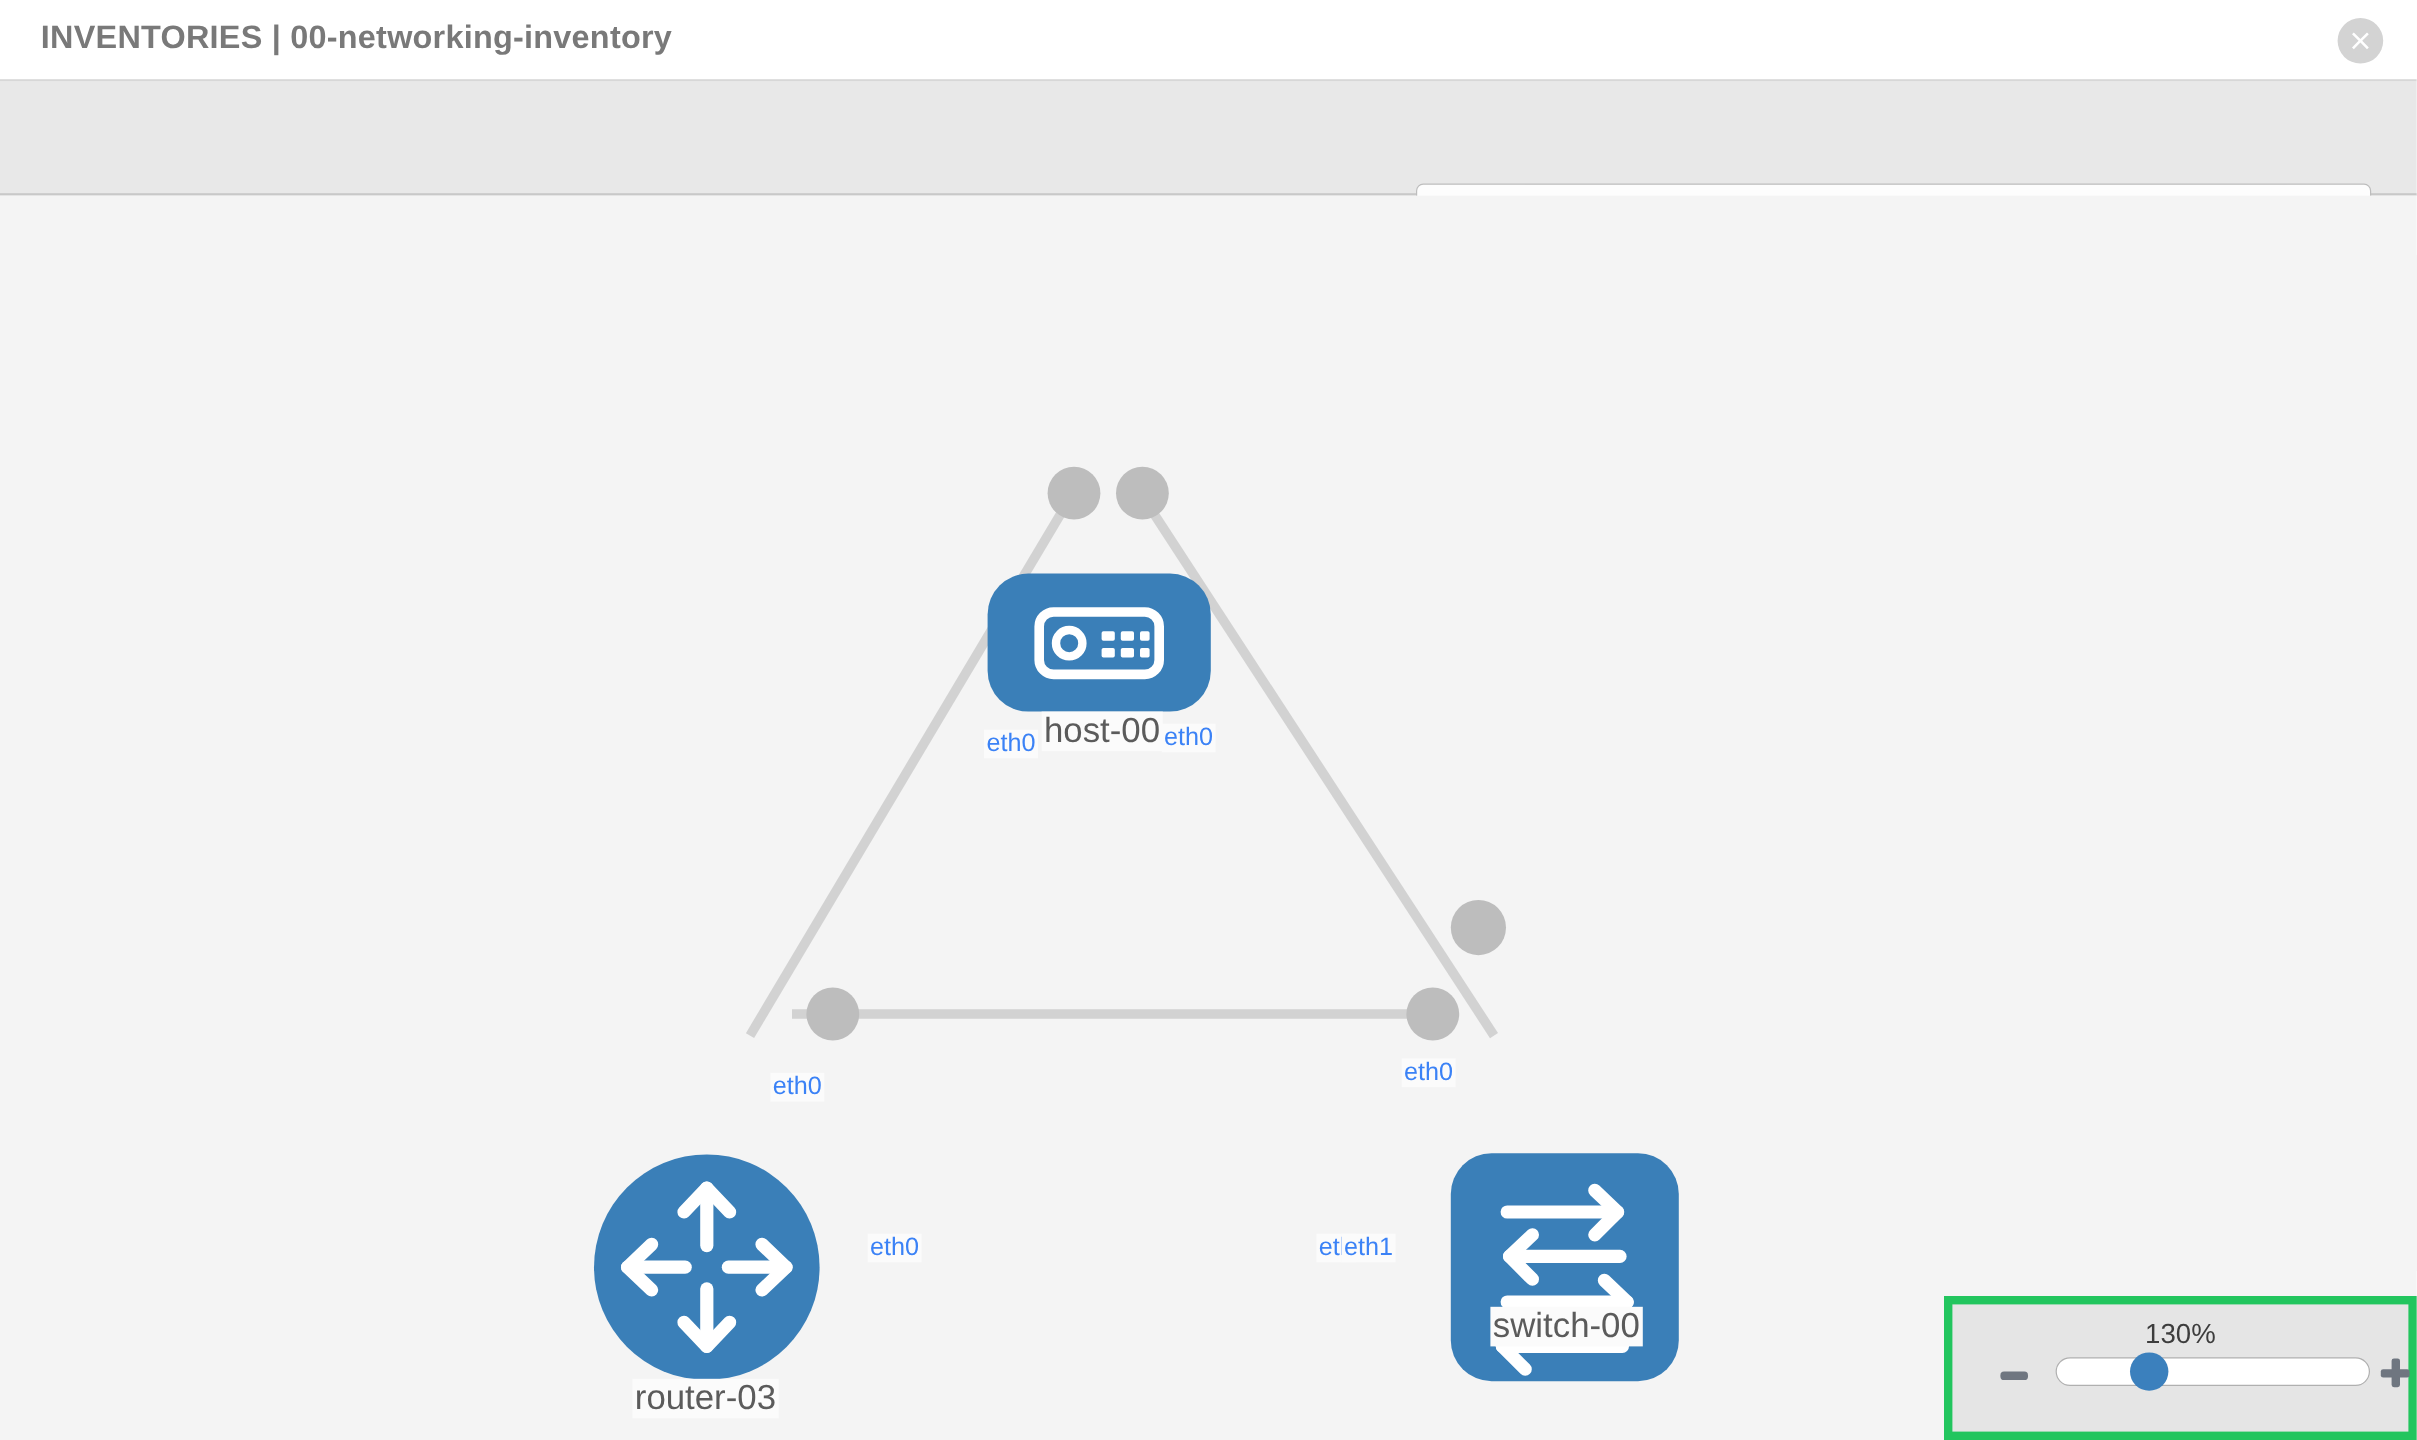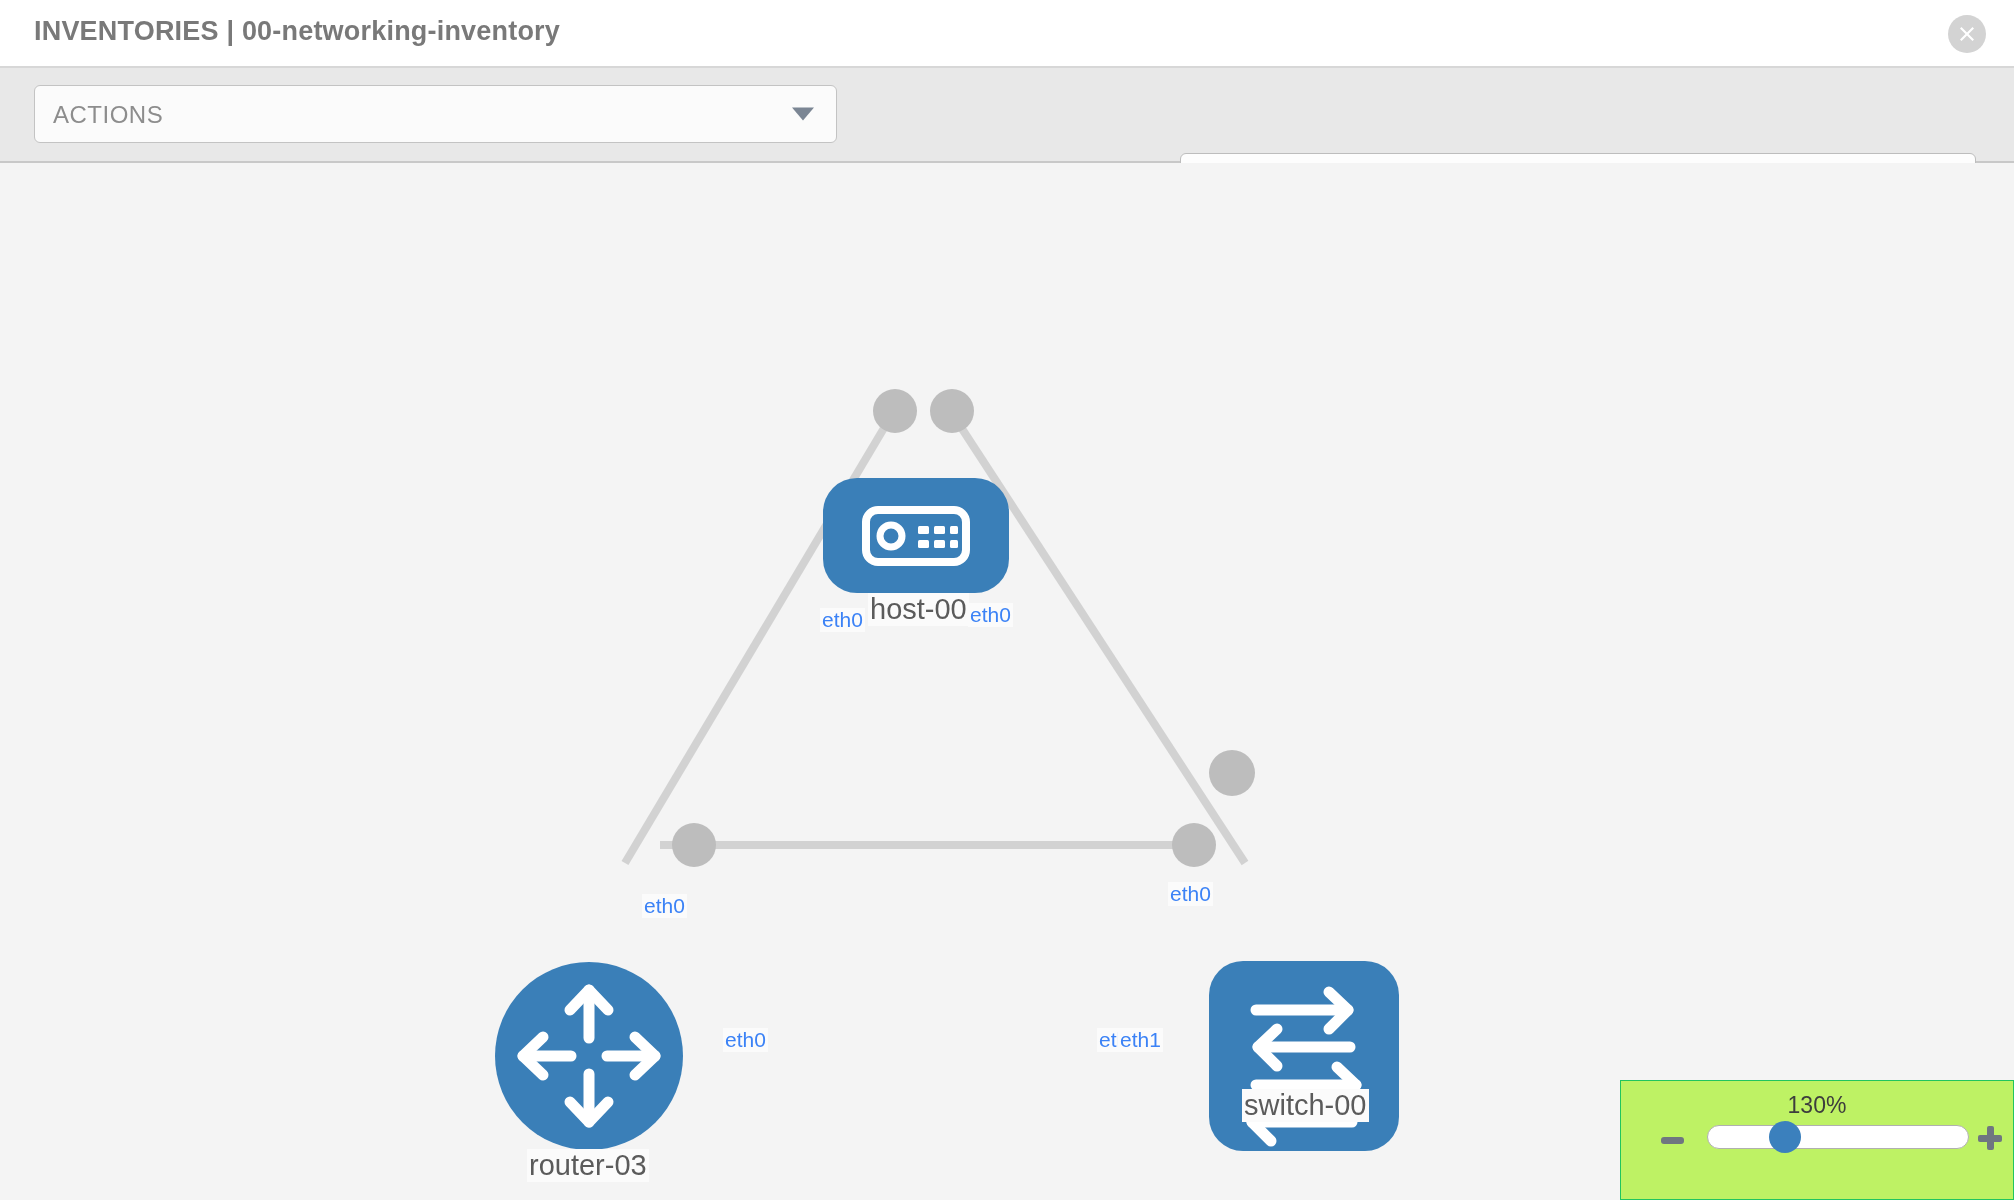--- a/index.html
+++ b/index.html
@@ -133,22 +133,22 @@
     background: #fbfbfb;
     white-space: nowrap;
     padding: 0 2px;
   }
 
   
   .zoom-panel {
     position: absolute;
     left: 1620px; top: 1080px;
     width: 394px; height: 120px;
-    background: #bef264;
-    border: 1px solid #22c55e;
+    background: #e5e5e5;
+    border: 7px solid #22c55e;
   }
   .zoom-value {
     position: absolute;
     top: 11px; left: 0; width: 100%;
     text-align: center;
     font-size: 23px;
     color: #3d3d3d;
   }
   .zoom-minus {
     position: absolute;
@@ -199,24 +199,20 @@
     <div class="header-title">INVENTORIES | 00-networking-inventory</div>
     <div class="close-btn">
       <svg width="22" height="22" viewBox="0 0 22 22" aria-hidden="true">
         <path d="M5.5 4 L11 9.5 L16.5 4 L18 5.5 L12.5 11 L18 16.5 L16.5 18 L11 12.5 L5.5 18 L4 16.5 L9.5 11 L4 5.5 Z" fill="#ffffff"></path>
       </svg>
     </div>
   </div>
 
   <div class="toolbar">
 
-    <div class="actions-select">
-      <span class="actions-label">ACTIONS</span>
-      <span class="caret"></span>
-    </div>
 
     <div class="tool-icon wrench">
       <svg width="44" height="44" viewBox="0 0 44 44" aria-hidden="true">
         <path d="M31.8 6.2 a10.5 10.5 0 0 0 -12.9 13.4 L7.6 30.9 a3.6 3.6 0 0 0 0 5.1 l1.6 1.6 a3.6 3.6 0 0 0 5.1 0 L25.6 26.3 a10.5 10.5 0 0 0 13.2 -13.1 l-6.1 6.1 -5.2 -1 -1 -5.2 Z" fill="#848e99"></path>
       </svg>
     </div>
 
     <div class="tool-icon key">
       <svg width="44" height="44" viewBox="0 0 44 44" aria-hidden="true">
         <g fill="none" stroke="#848e99" stroke-width="4.2" stroke-linecap="round">

